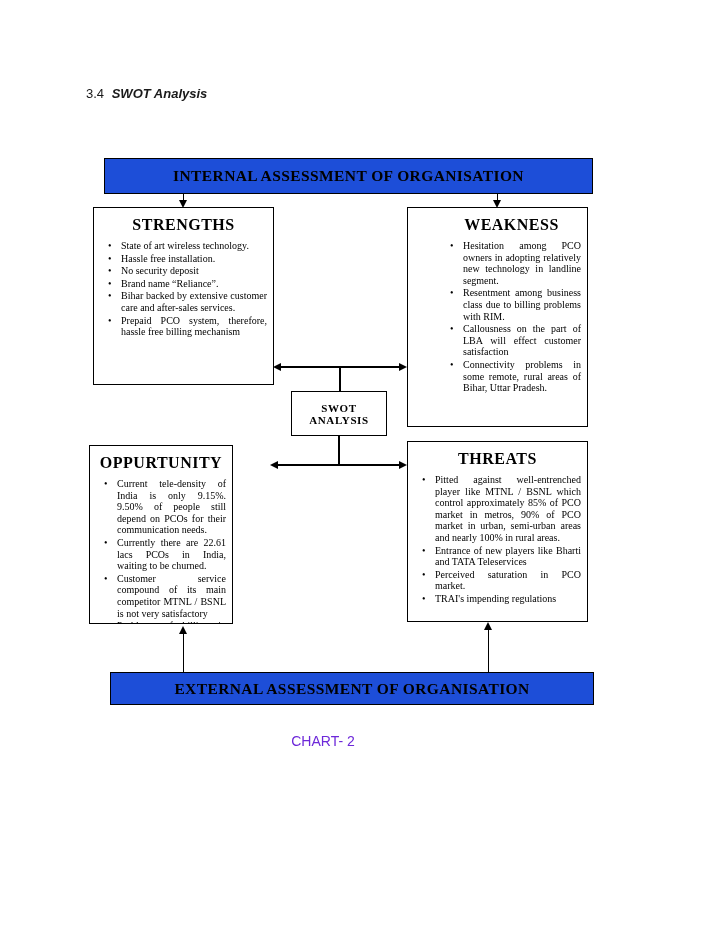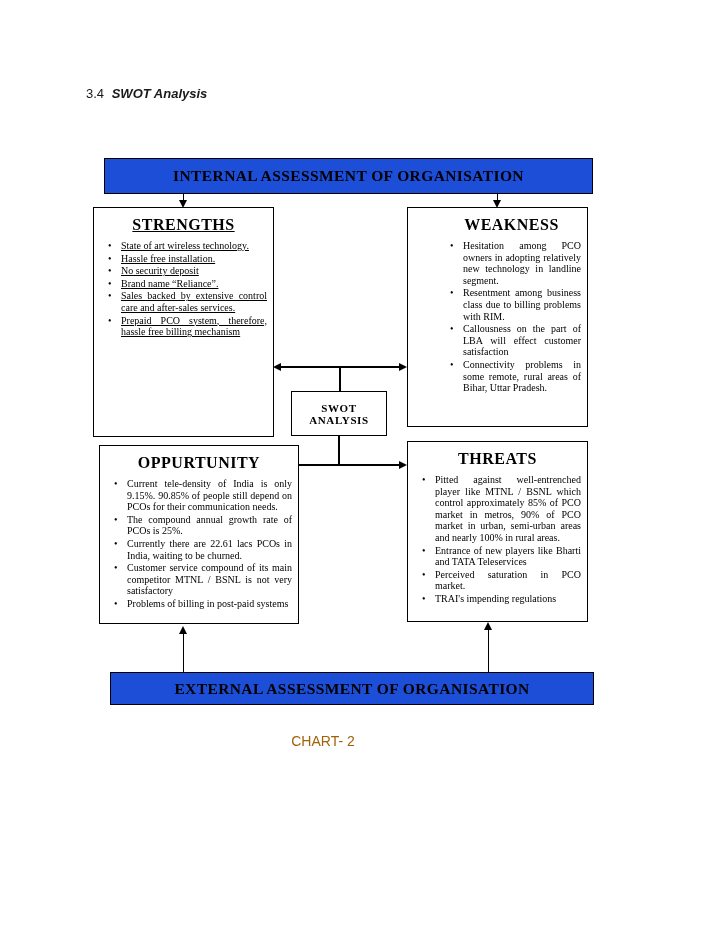--- a/index.html
+++ b/index.html
@@ -41,23 +41,23 @@
   .banner.internal { left: 104px; top: 158px; width: 489px; height: 36px; }
   .banner.external { left: 110px; top: 672px; width: 484px; height: 33px; }
 
   .swot-box {
     position: absolute;
     border: 1.5px solid #000;
     box-sizing: border-box;
     background: #fff;
     overflow: hidden;
   }
-  .swot-box.strengths   { left: 93px;  top: 207px; width: 181px; height: 230px; text-decoration: underline; }
+  .swot-box.strengths   { left: 93px;  top: 207px; width: 181px; height: 178px; }
   .swot-box.weakness    { left: 407px; top: 207px; width: 181px; height: 220px; padding-left: 28px; }
-  .swot-box.oppurtunity { left: 99px;  top: 445px; width: 200px; height: 179px; }
+  .swot-box.oppurtunity { left: 89px;  top: 445px; width: 144px; height: 179px; }
   .swot-box.threats     { left: 407px; top: 441px; width: 181px; height: 181px; }
 
   .swot-box h2 {
     margin: 8px 0 6px 0;
     text-align: center;
     font-size: 16px;
     font-weight: bold;
     letter-spacing: 0.5px;
   }
   .swot-box ul {
@@ -91,21 +91,21 @@
     text-align: center;
     background: #fff;
   }
 
   .caption {
     position: absolute;
     left: 233px; top: 733px; width: 180px;
     text-align: center;
     font-family: "Liberation Sans", sans-serif;
     font-size: 14px;
-    color: #a16207;
+    color: #6d28d9;
   }
 
   
   .vline, .hline { position: absolute; background: #000; }
   .arr { position: absolute; width: 0; height: 0; }
   .arr.down  { border-left: 4px solid transparent; border-right: 4px solid transparent; border-top: 8px solid #000; }
   .arr.up    { border-left: 4px solid transparent; border-right: 4px solid transparent; border-bottom: 8px solid #000; }
   .arr.left  { border-top: 4px solid transparent; border-bottom: 4px solid transparent; border-right: 8px solid #000; }
   .arr.right { border-top: 4px solid transparent; border-bottom: 4px solid transparent; border-left: 8px solid #000; }
 </style>
@@ -128,21 +128,21 @@
   <div class="vline" style="left:496.5px; top:194px; width:1.5px; height:7px;"></div>
   <div class="arr down" style="left:493px; top:200px;"></div>
 
   <div class="swot-box strengths">
     <h2>STRENGTHS</h2>
     <ul>
         <li>State of art wireless technology.</li>
         <li>Hassle free installation.</li>
         <li>No security deposit</li>
         <li>Brand name “Reliance”.</li>
-        <li>Sales backed by extensive control care and after-sales services.</li>
+        <li>Bihar backed by extensive customer care and after-sales services.</li>
         <li>Prepaid PCO system, therefore, hassle free billing mechanism</li>
       </ul>
   </div>
 
   <div class="swot-box weakness">
     <h2>WEAKNESS</h2>
     <ul>
         <li>Hesitation among PCO owners in adopting relatively new technology in landline segment.</li>
         <li>Resentment among business class due to billing problems with RIM.</li>
         <li>Callousness on the part of LBA will effect customer satisfaction</li>
@@ -160,22 +160,21 @@
   </div>
 
   <div class="vline" style="left:338px; top:436px; width:1.5px; height:29px;"></div>
   <div class="hline" style="left:276px; top:464px; width:125px; height:1.5px;"></div>
   <div class="arr left" style="left:270px; top:461px;"></div>
   <div class="arr right" style="left:399px; top:461px;"></div>
 
   <div class="swot-box oppurtunity">
     <h2>OPPURTUNITY</h2>
     <ul>
-        <li>Current tele-density of India is only 9.15%. 90.85% of people still depend on PCOs for their communication needs.</li>
-        <li>The compound annual growth rate of PCOs is 25%.</li>
+        <li>Current tele-density of India is only 9.15%. 9.50% of people still depend on PCOs for their communication needs.</li>
         <li>Currently there are 22.61 lacs PCOs in India, waiting to be churned.</li>
         <li>Customer service compound of its main competitor MTNL / BSNL is not very satisfactory</li>
         <li>Problems of billing in post-paid systems</li>
       </ul>
   </div>
 
   <div class="swot-box threats">
     <h2>THREATS</h2>
     <ul>
         <li>Pitted against well-entrenched player like MTNL / BSNL which control approximately 85% of PCO market in metros, 90% of PCO market in urban, semi-urban areas and nearly 100% in rural areas.</li>

